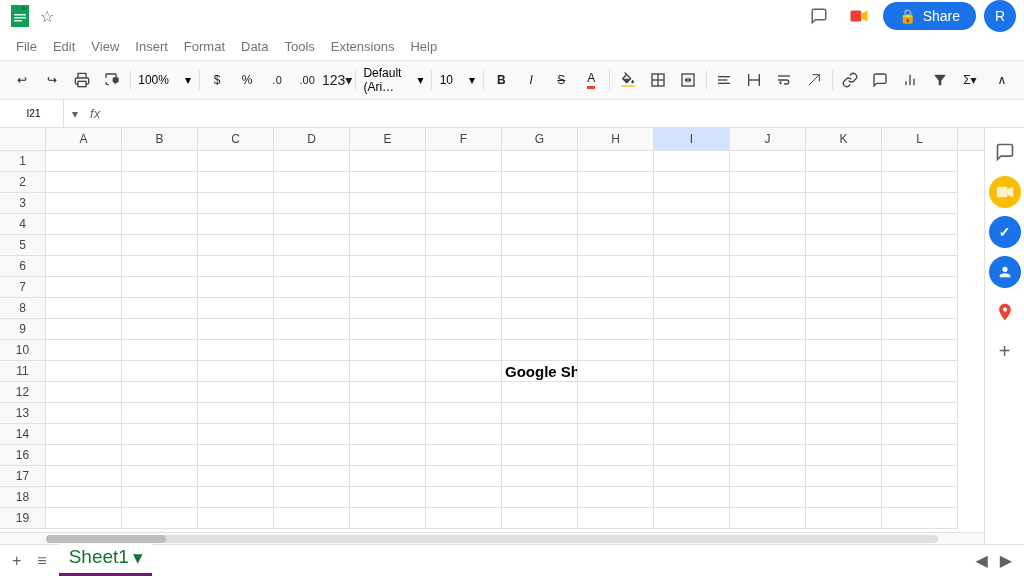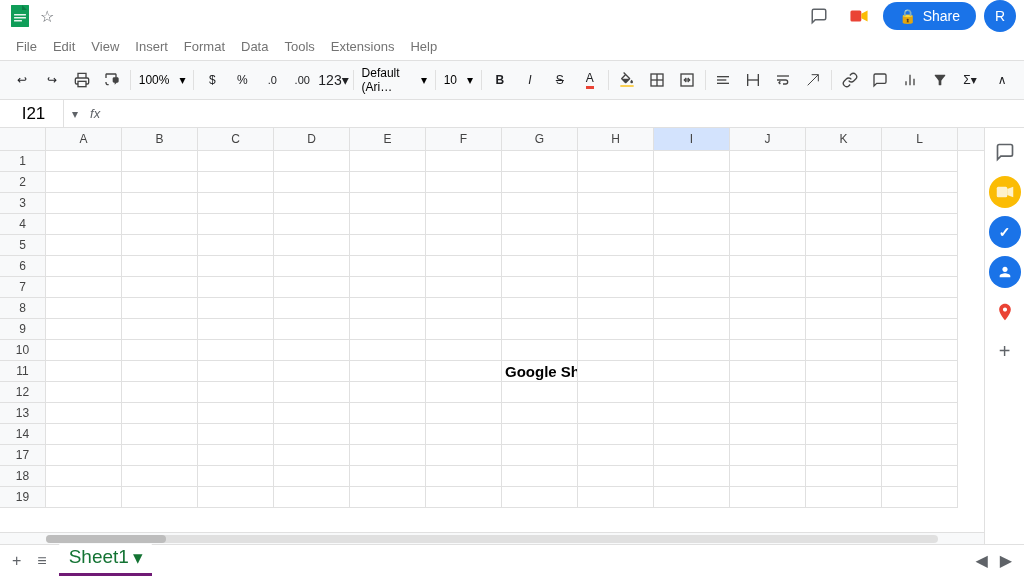--- a/index.html
+++ b/index.html
@@ -47,33 +47,33 @@
       gap: 2px; overflow: hidden;
     }
     .tb-btn {
       height: 28px; min-width: 28px; border: none; background: none; cursor: pointer;
       border-radius: 4px; display: flex; align-items: center; justify-content: center;
       font-size: 12px; color: #202124; padding: 0 4px;
     }
     .tb-divider { width: 1px; height: 20px; background: #e0e0e0; margin: 0 2px; }
     .tb-select {
       height: 26px; border: none; background: none; font-size: 12px; cursor: pointer;
-      border-radius: 4px; padding: 0 4px; display: flex; align-items: center; gap: 10px;
+      border-radius: 4px; padding: 0 4px; display: flex; align-items: center; gap: 16px;
     }
     .tb-bold { font-weight: bold; }
     .tb-italic { font-style: italic; }
 
     
     #formula-bar {
       display: flex; align-items: center; height: 28px; border-bottom: 1px solid #e0e0e0;
       background: #fff; flex-shrink: 0; padding: 0 4px; gap: 4px;
     }
     #cell-ref {
       width: 60px; border: none; border-right: 1px solid #e0e0e0;
-      font-size: 17px; padding: 0 6px; height: 100%; outline: none; text-align: center;
+      font-size: 10px; padding: 0 6px; height: 100%; outline: none; text-align: center;
     }
     #formula-arrow { color: #5f6368; font-size: 12px; padding: 0 4px; cursor: pointer; }
     #fx-icon { color: #5f6368; font-size: 13px; font-style: italic; padding: 0 4px; }
     #formula-input {
       flex: 1; border: none; outline: none; font-size: 13px; height: 100%;
     }
 
     
     #main-area {
       display: flex; flex: 1; overflow: hidden;
@@ -572,20 +572,35 @@
             <div class="cell w-col-e"></div>
             <div class="cell w-col-f"></div>
             <div class="cell w-col-g"></div>
             <div class="cell w-col-h"></div>
             <div class="cell w-col-i"></div>
             <div class="cell w-col-j"></div>
             <div class="cell w-col-k"></div>
             <div class="cell w-col-l"></div>
           </div>
           <div class="grid-row">
+            <div class="row-num">16</div>
+            <div class="cell w-col-a"></div>
+            <div class="cell w-col-b"></div>
+            <div class="cell w-col-c"></div>
+            <div class="cell w-col-d"></div>
+            <div class="cell w-col-e"></div>
+            <div class="cell w-col-f"></div>
+            <div class="cell w-col-g"></div>
+            <div class="cell w-col-h"></div>
+            <div class="cell w-col-i"></div>
+            <div class="cell w-col-j"></div>
+            <div class="cell w-col-k"></div>
+            <div class="cell w-col-l"></div>
+          </div>
+          <div class="grid-row">
             <div class="row-num">17</div>
             <div class="cell w-col-a"></div>
             <div class="cell w-col-b"></div>
             <div class="cell w-col-c"></div>
             <div class="cell w-col-d"></div>
             <div class="cell w-col-e"></div>
             <div class="cell w-col-f"></div>
             <div class="cell w-col-g"></div>
             <div class="cell w-col-h"></div>
             <div class="cell w-col-i"></div>

